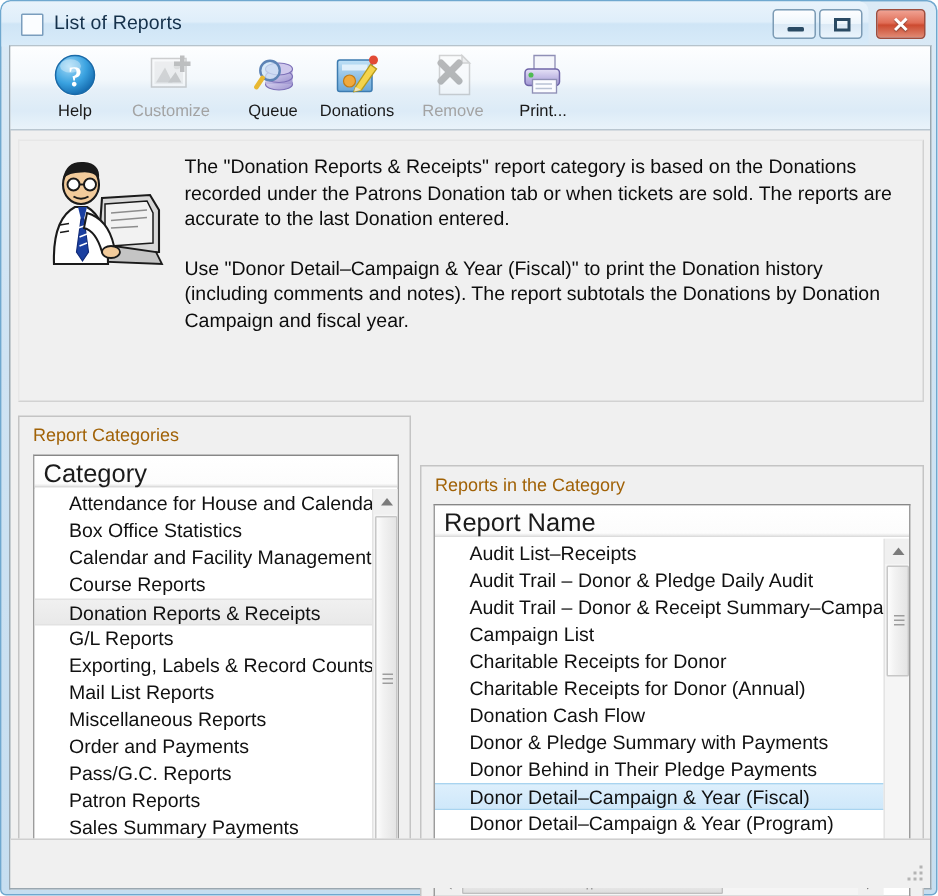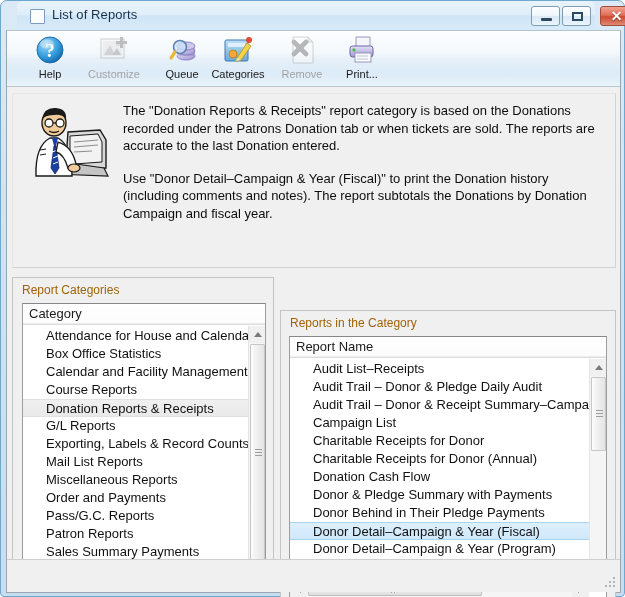--- a/index.html
+++ b/index.html
@@ -28,21 +28,20 @@
   }
 
   
   #titlebar {
     position: absolute;
     left: 0; top: 0;
     width: 578px; height: 30px;
     box-sizing: border-box;
     border-radius: 6px 6px 0 0;
     background: linear-gradient(to bottom, #e9f3fb 0%, #dfeefa 45%, #cfe5f6 50%, #d8ebf9 100%);
-    margin-left: 16px;
   }
   #title-icon {
     position: absolute;
     left: 13px; top: 8px;
     width: 15px; height: 15px;
     box-sizing: border-box;
     border: 1px solid #7a9dbd;
     background: #fbfdff;
     border-radius: 1px;
   }
@@ -189,21 +188,21 @@
   #list-left  { left: 9px;  top: 25px; width: 244px; height: 277px; }
   #list-right { left: 8px;  top: 25px; width: 318px; height: 262px; }
 
   .list-header {
     position: absolute;
     left: 0; top: 0; right: 0;
     height: 21px;
     box-sizing: border-box;
     background: linear-gradient(to bottom, #ffffff 0%, #fcfcfc 92%, #e8e8e8 100%);
     border-bottom: 1px solid #dcdcdc;
-    font-size: 13px;
+    font-size: 17px;
     color: #1b1b1b;
     padding: 2px 0 0 6px;
     white-space: nowrap;
   }
 
   .list-body {
     position: absolute;
     left: 0; top: 22px; right: 0; bottom: 0;
     overflow: hidden;
     background: #ffffff;
@@ -472,21 +471,21 @@
               </linearGradient>
             </defs>
             <rect x="3" y="6" width="23" height="21" rx="1.5" fill="url(#gFold)" stroke="#3d7bb0" stroke-width="1"></rect>
             <rect x="6" y="9" width="17" height="4" fill="#eaf5fd" opacity="0.85"></rect>
             <circle cx="11" cy="20" r="4" fill="#f0a93c" stroke="#c07b17" stroke-width="0.8"></circle>
             <polygon points="15,24 25,9 29,12 19,26 14,27" fill="#f4d44c" stroke="#b79a1c" stroke-width="0.9"></polygon>
             <polygon points="14,27 15,24 19,26" fill="#e9e3c0"></polygon>
             <circle cx="27" cy="6" r="3" fill="#e24a35"></circle>
           </svg>
         </div>
-        <div class="tool-label">Categories</div>
+        <div class="tool-label">Donations</div>
       </div>
 
       <div class="tool-btn disabled" style="left:264px;">
         <div class="tool-icon">
           <svg width="32" height="32" viewBox="0 0 32 32">
             <polygon points="7,3 22,3 27,8 27,29 7,29" fill="#fbfbfb" stroke="#9a9a9a" stroke-width="1"></polygon>
             <polygon points="22,3 22,8 27,8" fill="#dcdcdc" stroke="#9a9a9a" stroke-width="1"></polygon>
             <g stroke="#5d5d5d" stroke-width="4.6" stroke-linecap="round">
               <line x1="8" y1="8" x2="20" y2="20"></line>
               <line x1="20" y1="8" x2="8" y2="20"></line>

